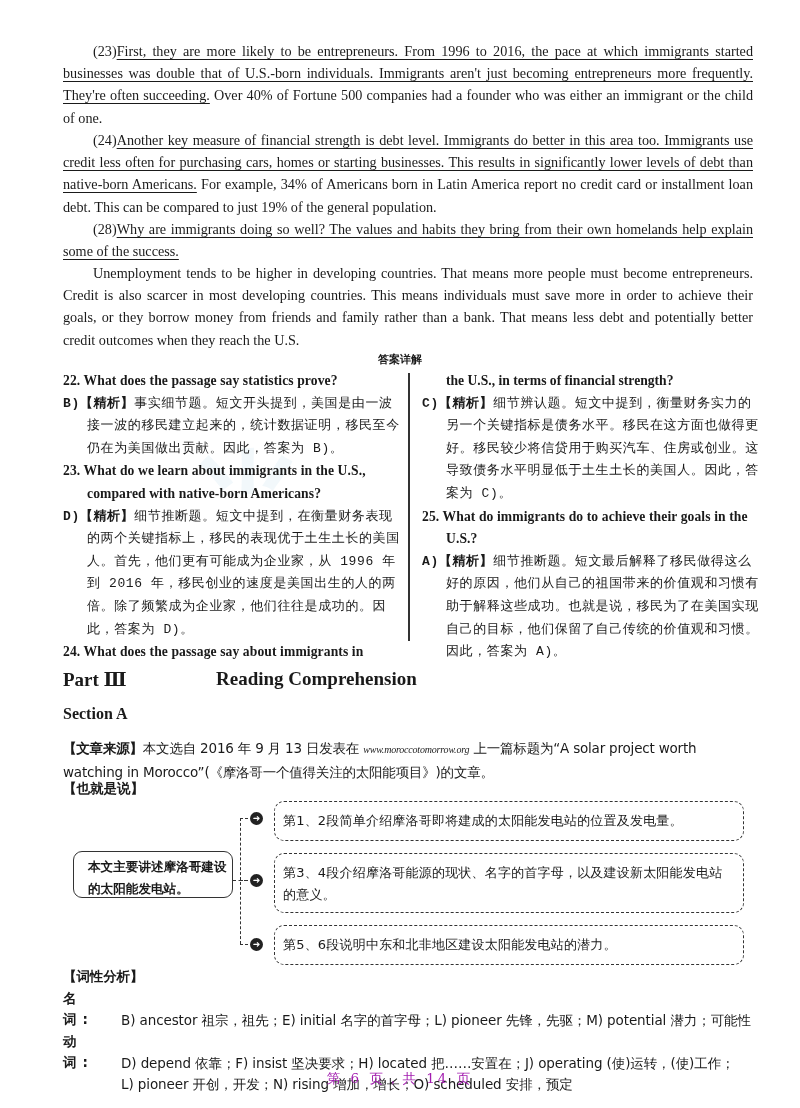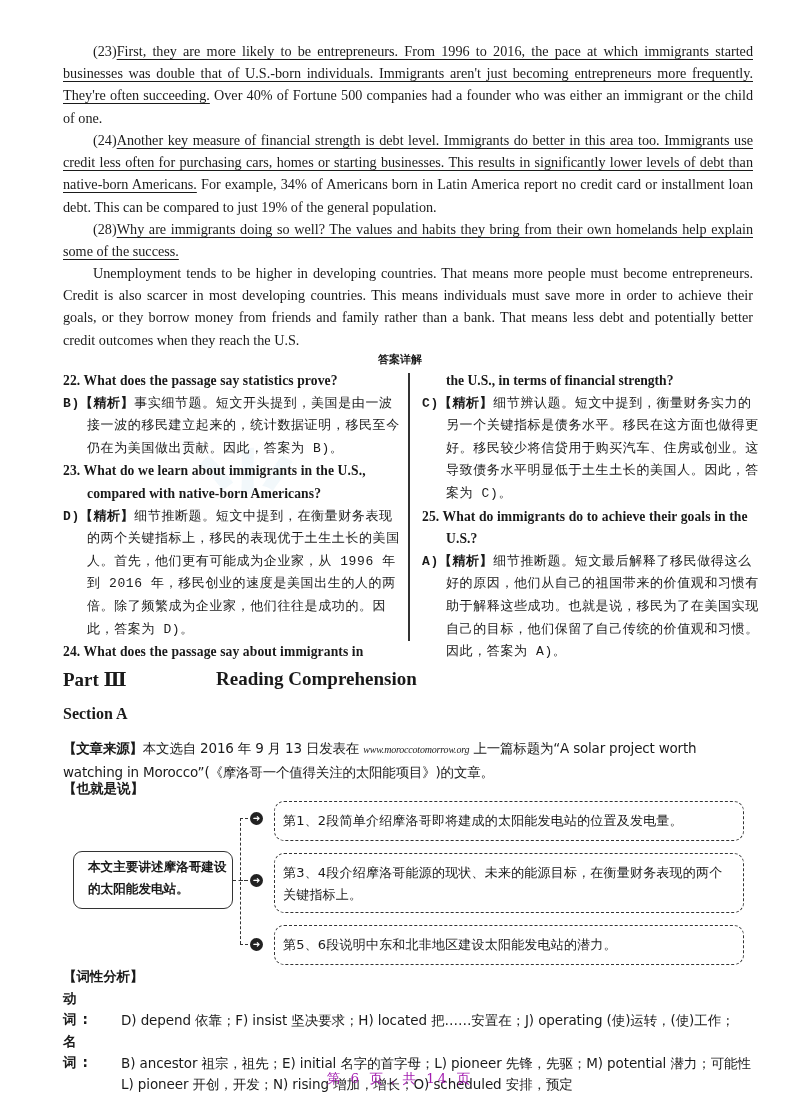--- a/index.html
+++ b/index.html
@@ -19,21 +19,21 @@
   .a { padding-left:24px; text-indent:-24px; font-family:Liberation Mono, monospace; font-size:13px; letter-spacing:0.6px; }
   .a .opt, .a .tag { font-weight:bold; }
   .cont { padding-left:24px; font-weight:bold; }
   .part { position:absolute; top:668px; left:63px; font-size:19px; font-weight:bold; }
   .part-title { position:absolute; top:668px; left:216px; font-size:19px; font-weight:bold; }
   .section { position:absolute; top:705px; left:63px; font-size:16px; font-weight:bold; }
   .src { position:absolute; top:737px; left:63px; width:690px; font-size:13.5px; line-height:22px; font-family:"DejaVu Sans",sans-serif; letter-spacing:-0.2px; }
   .src i { font-family:"Liberation Serif",serif; font-size:10px; }
   .bracket { font-weight:bold; font-family:"DejaVu Sans",sans-serif; font-size:13.5px; }
   .struct-label { position:absolute; top:780px; left:63px; }
-  .mainbox { position:absolute; left:73px; top:851px; width:160px; height:58px; border:1.6px solid #333; border-radius:9px;
+  .mainbox { position:absolute; left:73px; top:851px; width:160px; height:47px; border:1.6px solid #333; border-radius:9px;
              font-family:"DejaVu Sans",sans-serif; font-weight:bold; font-size:12.6px; line-height:22px; padding:4px 0 0 14px; box-sizing:border-box; }
   .vline { position:absolute; left:240px; top:818px; height:126px; border-left:1.4px dashed #333; }
   .hline { position:absolute; border-top:1.4px dashed #333; height:0; }
   .arrow { position:absolute; width:13px; height:13px; border-radius:50%; background:#222; color:#fff; font-size:9px; line-height:13px; text-align:center; font-family:"DejaVu Sans",sans-serif; }
   .dbox { position:absolute; left:274px; width:470px; border:1.4px dashed #333; border-radius:10px; box-sizing:border-box;
           font-family:"DejaVu Sans",sans-serif; font-size:13px; line-height:22px; padding:8px 8px 0 8px; letter-spacing:0.2px; }
   .wordclass { position:absolute; top:966px; left:63px; width:700px; font-size:13.5px; line-height:21.5px; font-family:"DejaVu Sans",sans-serif; letter-spacing:-0.1px; }
   .wordclass .lbl { font-weight:bold; display:inline-block; width:58px; letter-spacing:6px; }
   .wordclass .row2 { padding-left:58px; }
   .footer { position:absolute; top:1070px; left:0; width:800px; text-align:center; font-family:"DejaVu Serif",serif; font-size:13.5px; color:#a21caf; letter-spacing:3px; }
@@ -90,24 +90,24 @@
   <div class="vline"></div>
   <div class="hline" style="left:233px; top:880px; width:14px;"></div>
   <div class="hline" style="left:240px; top:818px; width:8px;"></div>
   <div class="hline" style="left:240px; top:880px; width:8px;"></div>
   <div class="hline" style="left:240px; top:944px; width:8px;"></div>
   <div class="arrow" style="left:250px; top:812px;">➜</div>
   <div class="arrow" style="left:250px; top:874px;">➜</div>
   <div class="arrow" style="left:250px; top:938px; ">➜</div>
 
   <div class="dbox" style="top:801px; height:40px;">第1、2段简单介绍摩洛哥即将建成的太阳能发电站的位置及发电量。</div>
-  <div class="dbox" style="top:853px; height:60px;">第3、4段介绍摩洛哥能源的现状、未来的能源目标，在衡量财务表现的两个关键指标上。</div>
+  <div class="dbox" style="top:853px; height:60px;">第3、4段介绍摩洛哥能源的现状、名字的首字母，以及建设新太阳能发电站的意义。</div>
   <div class="dbox" style="top:925px; height:40px;">第5、6段说明中东和北非地区建设太阳能发电站的潜力。</div>
 
   <div class="wordclass">
     <div class="bracket">【词性分析】</div>
+    <div><span class="lbl">名 词:</span><span>B) ancestor 祖宗，祖先；E) initial 名字的首字母；L) pioneer 先锋，先驱；M) potential 潜力；可能性</span></div>
     <div><span class="lbl">动 词:</span><span>D) depend 依靠；F) insist 坚决要求；H) located 把……安置在；J) operating (使)运转，(使)工作；</span></div>
-    <div><span class="lbl">名 词:</span><span>B) ancestor 祖宗，祖先；E) initial 名字的首字母；L) pioneer 先锋，先驱；M) potential 潜力；可能性</span></div>
     <div class="row2">L) pioneer 开创，开发；N) rising 增加，增长；O) scheduled 安排，预定</div>
   </div>
 
   <div class="footer">第 6 页，共 14 页</div>
 </div>
 
 </body></html>

